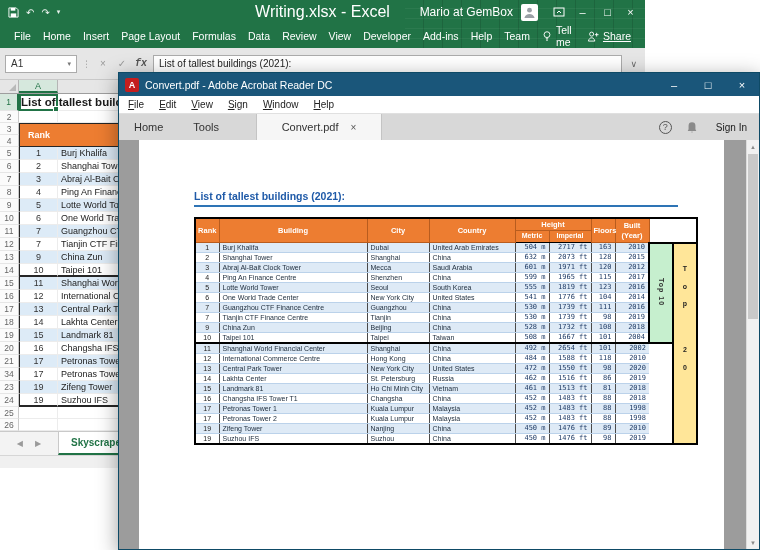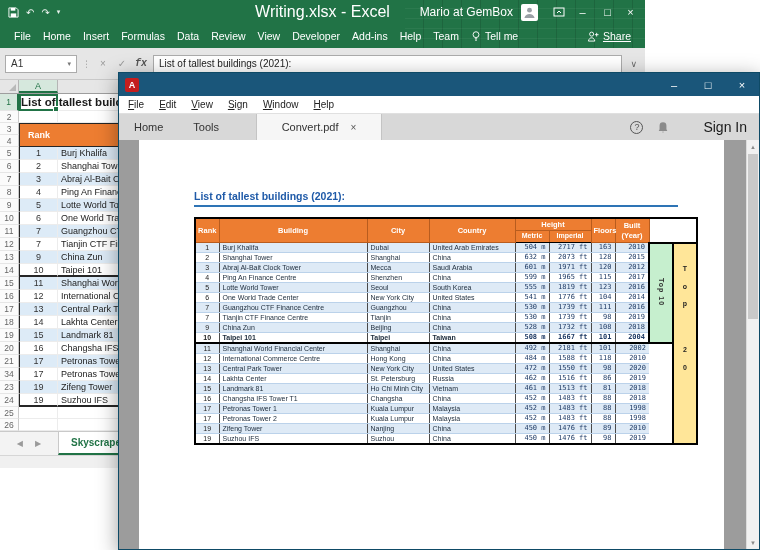--- a/index.html
+++ b/index.html
@@ -110,21 +110,21 @@
                color:#333; position:relative; flex:none; }
   .ac-tab { padding:0 15px; display:flex; align-items:center; }
   .doc-tab { width:126px; margin-left:22px; background:#F6F6F6; display:flex; align-items:center;
              justify-content:center; gap:12px; border-left:1px solid #c4c4c4;
              border-right:1px solid #c4c4c4; }
   .doc-tab .x { color:#555; font-size:10px; }
   .ac-tab-right { position:absolute; right:12px; top:0; height:100%; display:flex;
                   align-items:center; gap:14px; }
   .helpcirc { width:13px; height:13px; border:1px solid #555; border-radius:50%; color:#555;
               font-size:9px; display:flex; align-items:center; justify-content:center; }
-  .signin { font-size:14px; color:#1a1a1a; margin-left:20px; }
+  .signin { font-size:10px; color:#1a1a1a; margin-left:4px; }
   .ac-doc { flex:1; background:#9C9C9C; position:relative; overflow:hidden; }
   .page { position:absolute; left:20px; top:0; width:585px; bottom:0; background:#fff; }
   .scroll { position:absolute; right:0; top:0; bottom:0; width:13px; background:#F1F1F1;
             border-left:1px solid #dcdcdc; }
   .scr-arrow { position:absolute; left:0; width:100%; height:13px; color:#8a8a8a; font-size:6px;
                display:flex; align-items:center; justify-content:center; }
   .scr-up { top:0; } .scr-down { bottom:0; }
   .scr-thumb { position:absolute; left:1px; right:1px; top:14px; height:165px; background:#C9C9C9; }
 
   
@@ -133,21 +133,21 @@
                  padding-bottom:3px; }
   .pdf-table { position:absolute; left:55px; top:77px; border-collapse:collapse;
                table-layout:fixed; width:502px; font-size:7px; border:2px solid #000; }
   .pdf-table th { background:#ED7D31; color:#fff; font-weight:bold; font-size:7.5px;
                   border:1px solid #B85C1E; padding:1px 2px; line-height:1.25; }
   .pdf-table tr.subhead th { font-size:7px; border-bottom:1px solid #000; }
   .pdf-table td { height:9px; padding:0 3px; border-left:1px solid #4a4a4a;
                   border-bottom:1px solid #BBD2EA; line-height:9px; white-space:nowrap;
                   overflow:hidden; }
   .pdf-table tr.band td { background:#DEEAF6; }
-  .pdf-table tr.sep td { border-bottom:2px solid #000;font-weight:bold; }
+  .pdf-table tr.sep td { border-bottom:2px solid #000; }
   .pdf-table td.rank { text-align:center; color:#222; }
   .pdf-table td.name { color:#1b2a3a; }
   .pdf-table td.num  { font-family:"DejaVu Sans Mono", monospace; color:#1F3B66;
                        text-align:right; font-size:7px; }
   .pdf-table td.bandgreen { background:#C6EFCE !important; border:2px solid #000;
         text-align:center; vertical-align:middle; }
   .pdf-table td.bandgreen span { writing-mode:vertical-rl; font-weight:bold; font-size:7px;
         color:#2d2d2d; letter-spacing:1px; }
   .pdf-table td.bandyellow { background:#FFE699 !important; border:2px solid #000;
         position:relative; }
@@ -194,20 +194,21 @@
         <span class="winbtn">–</span>
         <span class="winbtn">□</span>
         <span class="winbtn close">×</span>
       </div>
     </div>
     <div class="xl-tabs">
       <span id="xl-ribbon-tabs" style="display:flex;height:100%">
           <span class="xl-tab">File</span>
           <span class="xl-tab">Home</span>
           <span class="xl-tab">Insert</span>
+          <span class="xl-tab">Page Layout</span>
           <span class="xl-tab">Formulas</span>
           <span class="xl-tab">Data</span>
           <span class="xl-tab">Review</span>
           <span class="xl-tab">View</span>
           <span class="xl-tab">Developer</span>
           <span class="xl-tab">Add-ins</span>
           <span class="xl-tab">Help</span>
           <span class="xl-tab">Team</span>
         </span>
       <span class="tellme">
@@ -392,20 +393,21 @@
       </div>
       <div class="sheettab">Skyscrapers</div>
     </div>
     <div class="xl-status"></div>
   </div>
 </div>
 
 <div class="ac">
   <div class="ac-titlebar">
     <span class="ac-ticon">A</span>
+    <span>Convert.pdf - Adobe Acrobat Reader DC</span>
     <span class="ac-tb-right">
       <span class="ac-winbtn">–</span>
       <span class="ac-winbtn">□</span>
       <span class="ac-winbtn">×</span>
     </span>
   </div>
   <div class="ac-menubar" id="ac-menus">
       <span class="ac-menu-item"><u>F</u>ile</span>
       <span class="ac-menu-item"><u>E</u>dit</span>
       <span class="ac-menu-item"><u>V</u>iew</span>
@@ -573,21 +575,21 @@
               <td class="num">1667 ft</td>
               <td class="num">101</td>
               <td class="num">2004</td>
             </tr>
             <tr class="band ">
               <td class="rank">11</td>
               <td class="name">Shanghai World Financial Center</td>
               <td class="name">Shanghai</td>
               <td class="name">China</td>
               <td class="num">492 m</td>
-              <td class="num">2181 ft</td>
+              <td class="num">2654 ft</td>
               <td class="num">101</td>
               <td class="num">2002</td>
             </tr>
             <tr>
               <td class="rank">12</td>
               <td class="name">International Commerce Centre</td>
               <td class="name">Hong Kong</td>
               <td class="name">China</td>
               <td class="num">484 m</td>
               <td class="num">1588 ft</td>

